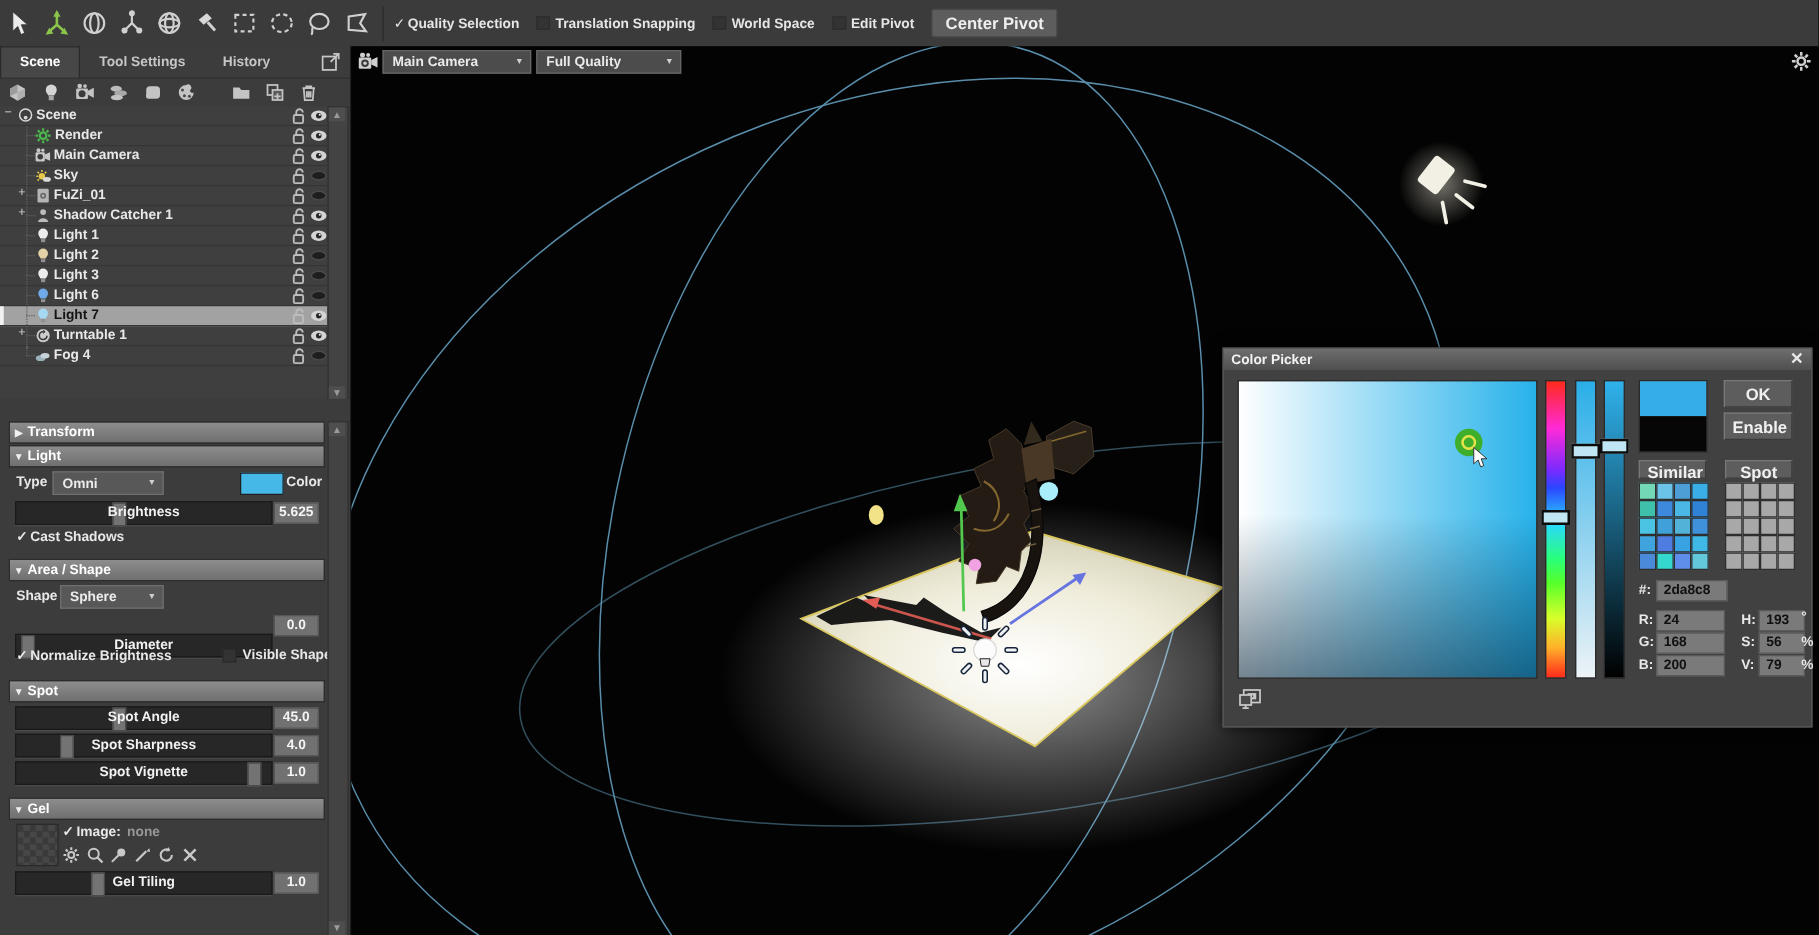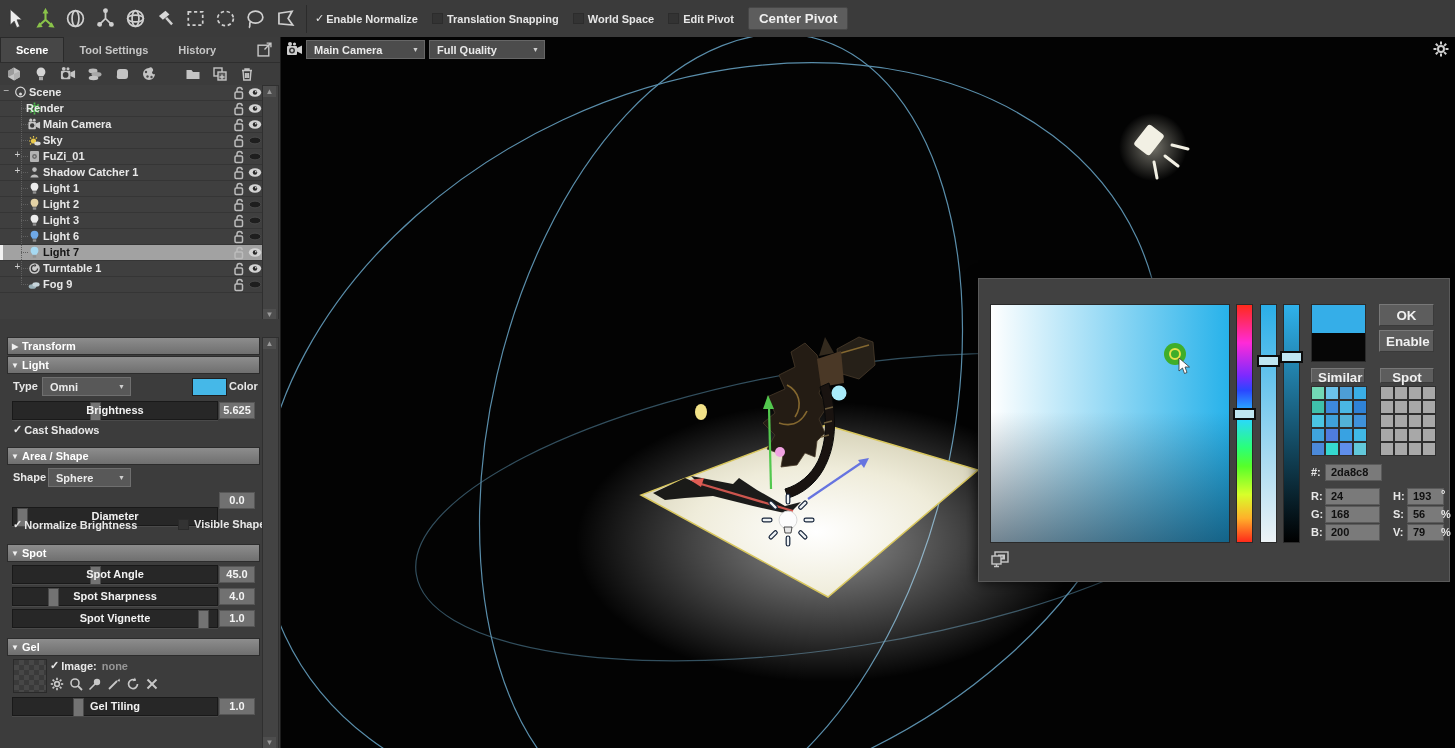--- a/index.html
+++ b/index.html
@@ -177,21 +177,21 @@
         <div class="toolbtn">
           <svg viewBox="0 0 16 16" fill="none" stroke="#d0d0d0" stroke-width="1.3">
             <path d="M3 4 L13 2.5 L10 8 L13.5 13 L3 12 Z"></path>
           </svg>
         </div>
       </div>
     <div class="tb-sep"></div>
     <div id="toolToggles" style="display:flex;">
         <div class="toggle">
           <span class="chk">✓</span>
-          <span>Enable Normalize</span>
+          <span>Quality Selection</span>
         </div>
         <div class="toggle">
           <span class="box"></span>
           <span>Translation Snapping</span>
         </div>
         <div class="toggle">
           <span class="box"></span>
           <span>World Space</span>
         </div>
         <div class="toggle">
@@ -309,21 +309,21 @@
                 <line x1="6.5" y1="0.5" x2="6.5" y2="2.6"></line>
                 <line x1="6.5" y1="10.4" x2="6.5" y2="12.5"></line>
                 <line x1="0.5" y1="6.5" x2="2.6" y2="6.5"></line>
                 <line x1="10.4" y1="6.5" x2="12.5" y2="6.5"></line>
                 <line x1="2.3" y1="2.3" x2="3.8" y2="3.8"></line>
                 <line x1="9.2" y1="9.2" x2="10.7" y2="10.7"></line>
                 <line x1="10.7" y1="2.3" x2="9.2" y2="3.8"></line>
                 <line x1="3.8" y1="9.2" x2="2.3" y2="10.7"></line>
               </g>
             </svg></span>
-          <span class="tlabel" style="left:26px">Render</span>
+          <span class="tlabel" style="left:44px">Render</span>
           <span class="tlock"><svg viewBox="0 0 12 14">
               <rect x="2" y="6" width="7.5" height="6.5" rx="1.2" fill="none" stroke="#bcbcbc" stroke-width="1.5"></rect>
               <path d="M4 6 V4 a2.6 2.6 0 0 1 5.2 0" fill="none" stroke="#bcbcbc" stroke-width="1.5"></path>
             </svg></span>
           <span class="teye"><svg viewBox="0 0 14 11">
               <ellipse cx="7" cy="5.5" rx="6.2" ry="4.2" fill="#d4d4d4"></ellipse>
               <circle cx="7" cy="5.5" r="2.2" fill="#262626"></circle>
               <circle cx="7.8" cy="4.7" r="0.8" fill="#eee"></circle>
             </svg></span>
         </div>
@@ -512,21 +512,21 @@
               <circle cx="7.8" cy="4.7" r="0.8" fill="#eee"></circle>
             </svg></span>
         </div>
         <div class="trow">
           <span class="gv half"></span>
           <span class="gh"></span>
           <span class="ticon" style="left:28px"><svg viewBox="0 0 13 13">
               <ellipse cx="4.5" cy="8.5" rx="3.8" ry="2.3" fill="#9cb2ba"></ellipse>
               <ellipse cx="8" cy="6.5" rx="3.6" ry="2.2" fill="#c6d4da"></ellipse>
             </svg></span>
-          <span class="tlabel" style="left:43px">Fog 9</span>
+          <span class="tlabel" style="left:43px">Fog 4</span>
           <span class="tlock"><svg viewBox="0 0 12 14">
               <rect x="2" y="6" width="7.5" height="6.5" rx="1.2" fill="none" stroke="#bcbcbc" stroke-width="1.5"></rect>
               <path d="M4 6 V4 a2.6 2.6 0 0 1 5.2 0" fill="none" stroke="#bcbcbc" stroke-width="1.5"></path>
             </svg></span>
           <span class="teye"><svg viewBox="0 0 14 11">
               <ellipse cx="7" cy="5.5" rx="5.8" ry="3.4" fill="#1e1e1e" stroke="#4c4c4c" stroke-width="1"></ellipse>
             </svg></span>
         </div>
       </div>
     <div class="sbar" style="left:262px;top:48px;height:234px;">
@@ -773,20 +773,24 @@
             <line x1="2.8" y1="2.8" x2="4.9" y2="4.9"></line>
             <line x1="11.1" y1="11.1" x2="13.2" y2="13.2"></line>
             <line x1="13.2" y1="2.8" x2="11.1" y2="4.9"></line>
             <line x1="4.9" y1="11.1" x2="2.8" y2="13.2"></line>
           </g>
         </svg>
     </span>
   </div>
 
   <div class="cpick">
+    <div class="title">
+      <span>Color Picker</span>
+      <span class="xbtn">✕</span>
+    </div>
     <div class="svbox">
       <div class="svcursor" style="left:173px;top:38px;"></div>
       <svg style="position:absolute;left:187px;top:52px;" width="14" height="18" viewBox="0 0 14 18">
         <path d="M1 1 L1 14 L4.5 11 L6.5 16.5 L9 15.5 L7 10 L11.5 10 Z" fill="#fff" stroke="#333" stroke-width=".8"></path>
       </svg>
     </div>
     <div class="strip hue">
       <div class="shandle" style="left:-4px;top:103px;"></div>
     </div>
     <div class="strip sat">

